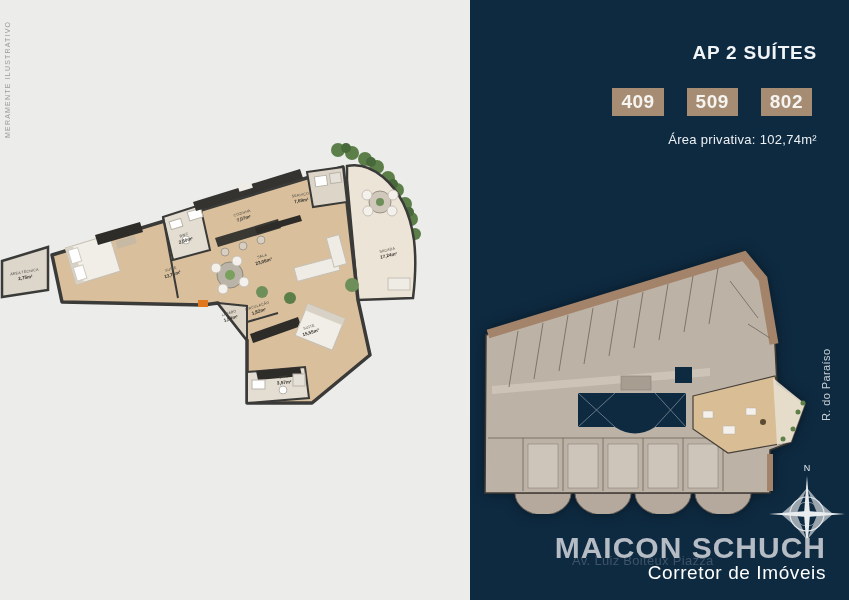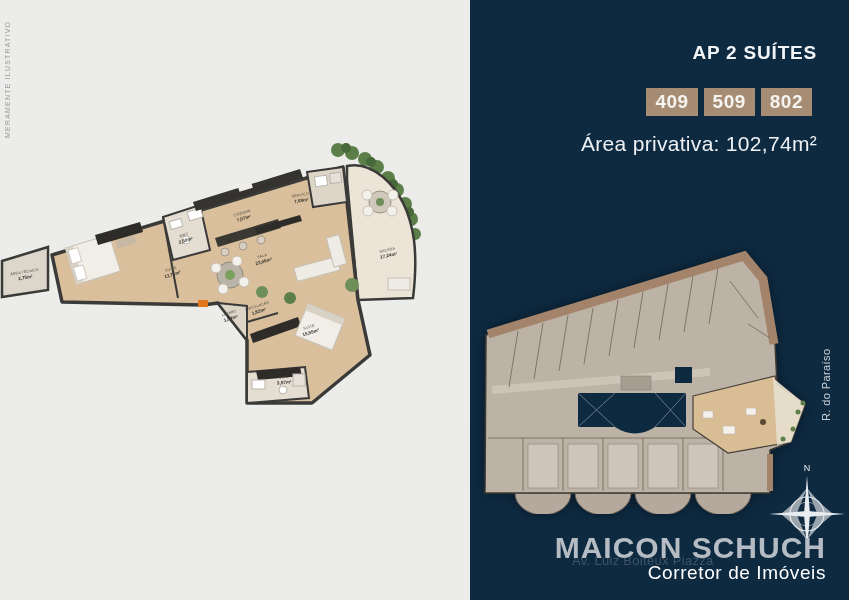--- a/index.html
+++ b/index.html
@@ -12,24 +12,24 @@
     writing-mode:vertical-rl;transform:rotate(180deg);
     font-size:7px;letter-spacing:1.2px;color:#9b9b9b;white-space:nowrap;}
   .floorplan-svg{position:absolute;left:0;top:140px;}
   .room-name{font-size:3.6px;fill:#4c4a44;letter-spacing:.2px;}
   .room-area{font-size:4.6px;font-weight:bold;fill:#33312c;}
 
   
   .right-panel{position:absolute;left:470px;top:0;width:379px;height:600px;background:#0e2a41;}
   .page-title{position:absolute;right:32px;top:42px;color:#f2f5f8;font-size:19px;
     font-weight:700;letter-spacing:.8px;}
-  .badges{position:absolute;right:37px;top:88px;display:flex;gap:6px;}
+  .badges{position:absolute;right:37px;top:88px;display:flex;gap:23px;}
   .badge{background:#a68c72;color:#f6f4f1;font-size:19px;font-weight:600;
     padding:2px 9px;line-height:24px;letter-spacing:.5px;}
-  .private-area{position:absolute;right:32px;top:132px;color:#eef1f4;font-size:21px;
+  .private-area{position:absolute;right:32px;top:132px;color:#eef1f4;font-size:13px;
     font-weight:400;letter-spacing:.3px;}
   .building-svg{position:absolute;left:478px;top:226px;filter:drop-shadow(0 0 7px rgba(0,0,0,.4));}
   .street-label{position:absolute;left:820px;top:326px;height:95px;
     writing-mode:vertical-rl;transform:rotate(180deg);
     font-size:11px;color:#c9d0d6;letter-spacing:.4px;white-space:nowrap;}
   .compass{position:absolute;left:763px;top:460px;z-index:1;}
   .brand-address{position:absolute;left:572px;top:553px;color:#3e5368;font-size:13px;
     letter-spacing:.3px;z-index:2;text-align:right;}
   .brand-name{position:absolute;right:23px;top:531px;color:#b6bcc4;font-size:30px;
     font-weight:700;letter-spacing:1px;z-index:3;}

